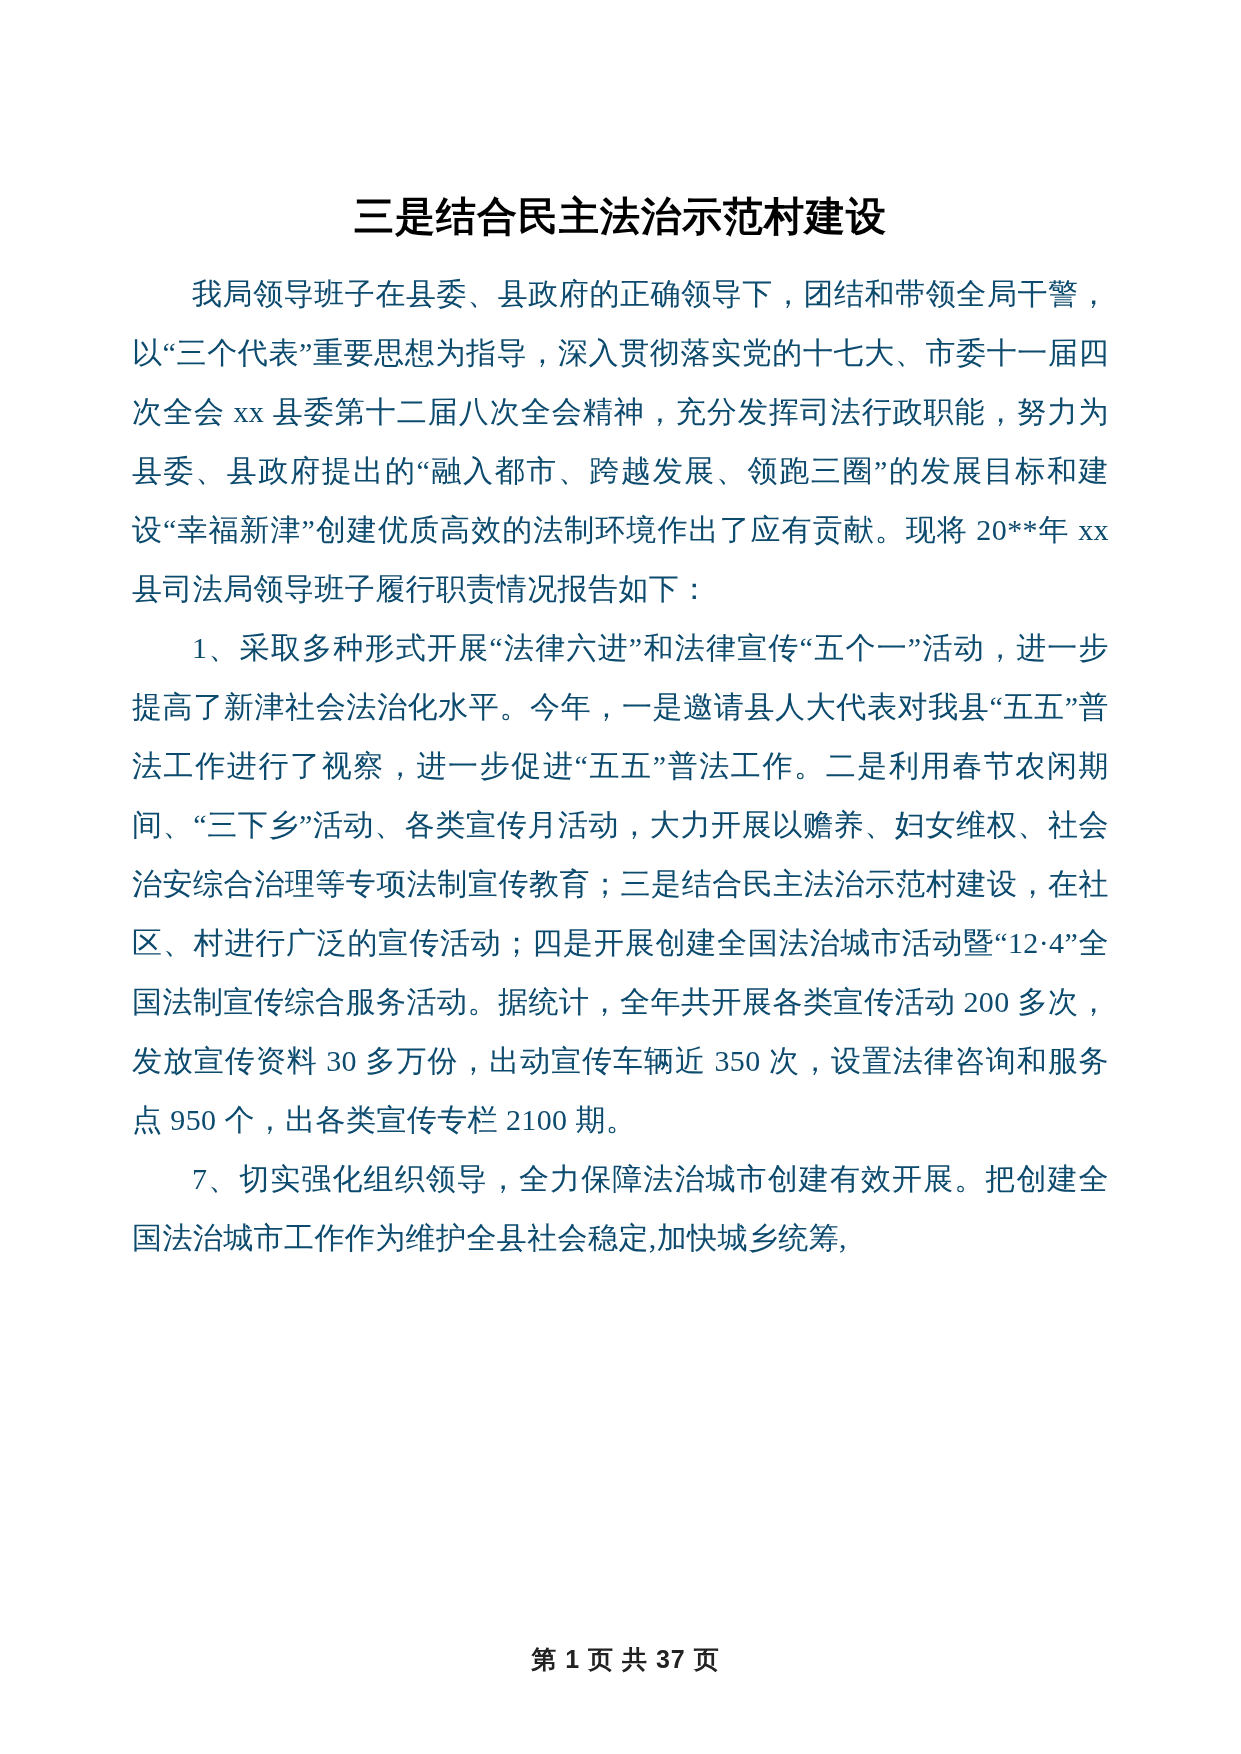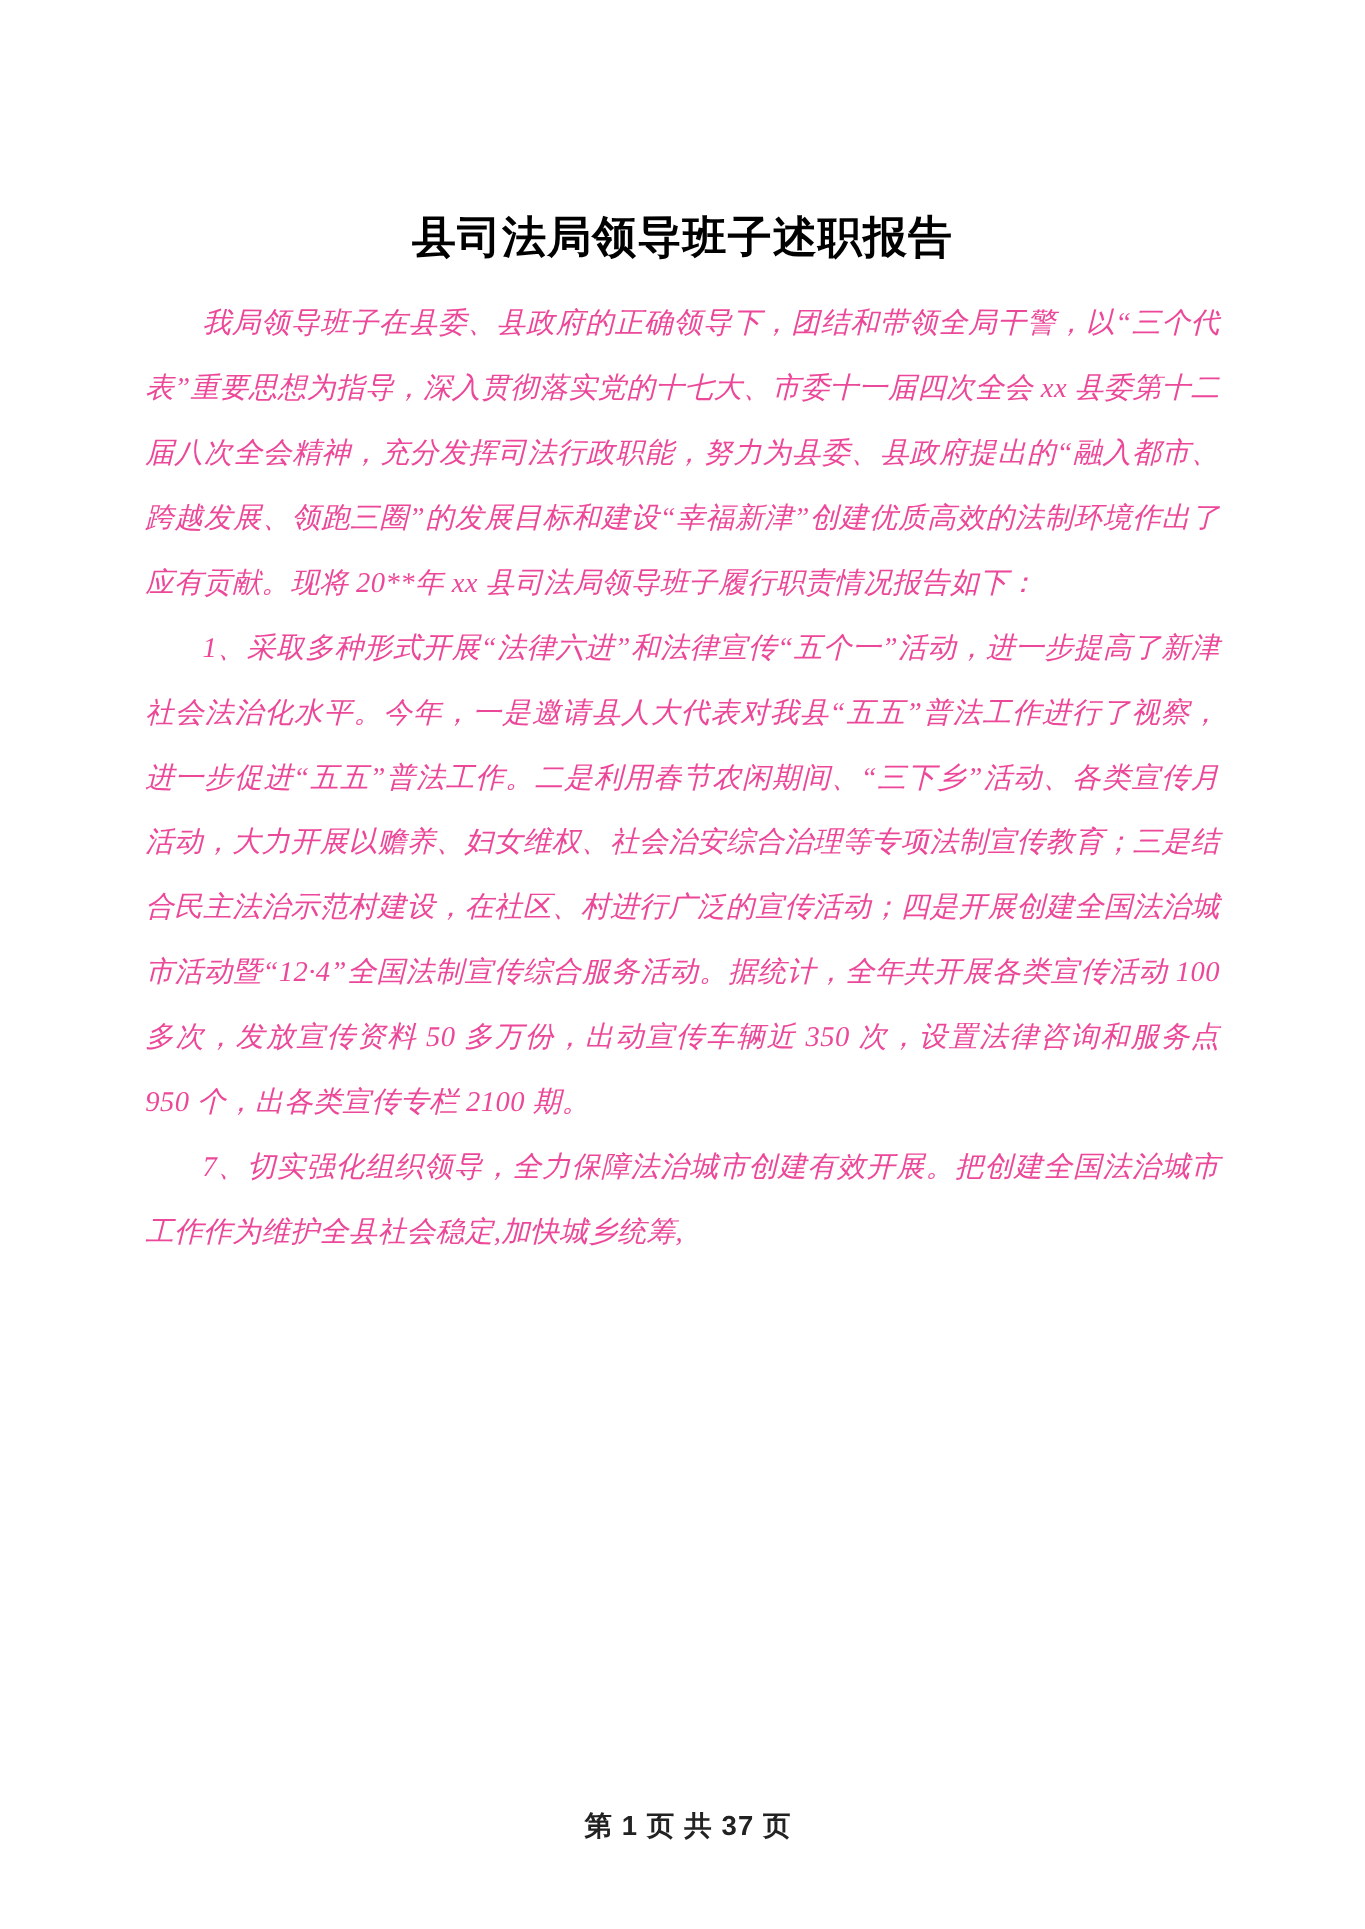--- a/index.html
+++ b/index.html
@@ -28,30 +28,29 @@
     font-family: "Liberation Sans", "DejaVu Sans", sans-serif;
     font-weight: bold;
     font-size: 40px;
     line-height: 1.4;
     text-align: center;
     letter-spacing: 1px;
     margin: 0 0 20px 0;
     color: #000;
   }
   .para {
-    font-size: 26px;
+    font-size: 30px;
     line-height: 59px;
     text-align: justify;
     text-justify: inter-ideograph;
     text-indent: 2em;
     margin: 0;
     letter-spacing: 0.4px;
-    color: #ec4899;
+    color: #0c4a6e;
     font-family: "Liberation Serif", "DejaVu Serif", serif;
-    font-style: italic;
   }
   .footer {
     position: absolute;
     left: 0;
     right: 0;
     bottom: 78px;
     text-align: center;
     font-family: "Liberation Sans", "DejaVu Sans", sans-serif;
     font-weight: bold;
     font-size: 25px;
@@ -59,22 +58,22 @@
     letter-spacing: 1px;
     padding-left: 10px;
   }
 </style>
 </head>
 <body>
 
 <div class="page">
 
   <div class="content">
-    <h1 class="doc-title">县司法局领导班子述职报告</h1>
+    <h1 class="doc-title">三是结合民主法治示范村建设</h1>
 
     <p class="para">我局领导班子在县委、县政府的正确领导下，团结和带领全局干警，以“三个代表”重要思想为指导，深入贯彻落实党的十七大、市委十一届四次全会 xx 县委第十二届八次全会精神，充分发挥司法行政职能，努力为县委、县政府提出的“融入都市、跨越发展、领跑三圈”的发展目标和建设“幸福新津”创建优质高效的法制环境作出了应有贡献。现将 20**年 xx 县司法局领导班子履行职责情况报告如下：</p>
-    <p class="para">1、采取多种形式开展“法律六进”和法律宣传“五个一”活动，进一步提高了新津社会法治化水平。今年，一是邀请县人大代表对我县“五五”普法工作进行了视察，进一步促进“五五”普法工作。二是利用春节农闲期间、“三下乡”活动、各类宣传月活动，大力开展以赡养、妇女维权、社会治安综合治理等专项法制宣传教育；三是结合民主法治示范村建设，在社区、村进行广泛的宣传活动；四是开展创建全国法治城市活动暨“12·4”全国法制宣传综合服务活动。据统计，全年共开展各类宣传活动 100 多次，发放宣传资料 50 多万份，出动宣传车辆近 350 次，设置法律咨询和服务点 950 个，出各类宣传专栏 2100 期。</p>
+    <p class="para">1、采取多种形式开展“法律六进”和法律宣传“五个一”活动，进一步提高了新津社会法治化水平。今年，一是邀请县人大代表对我县“五五”普法工作进行了视察，进一步促进“五五”普法工作。二是利用春节农闲期间、“三下乡”活动、各类宣传月活动，大力开展以赡养、妇女维权、社会治安综合治理等专项法制宣传教育；三是结合民主法治示范村建设，在社区、村进行广泛的宣传活动；四是开展创建全国法治城市活动暨“12·4”全国法制宣传综合服务活动。据统计，全年共开展各类宣传活动 200 多次，发放宣传资料 30 多万份，出动宣传车辆近 350 次，设置法律咨询和服务点 950 个，出各类宣传专栏 2100 期。</p>
     <p class="para">7、切实强化组织领导，全力保障法治城市创建有效开展。把创建全国法治城市工作作为维护全县社会稳定,加快城乡统筹,</p>
   </div>
 
   <div class="footer">第 1 页  共 37 页</div>
 
 </div>
 
 </body></html>

